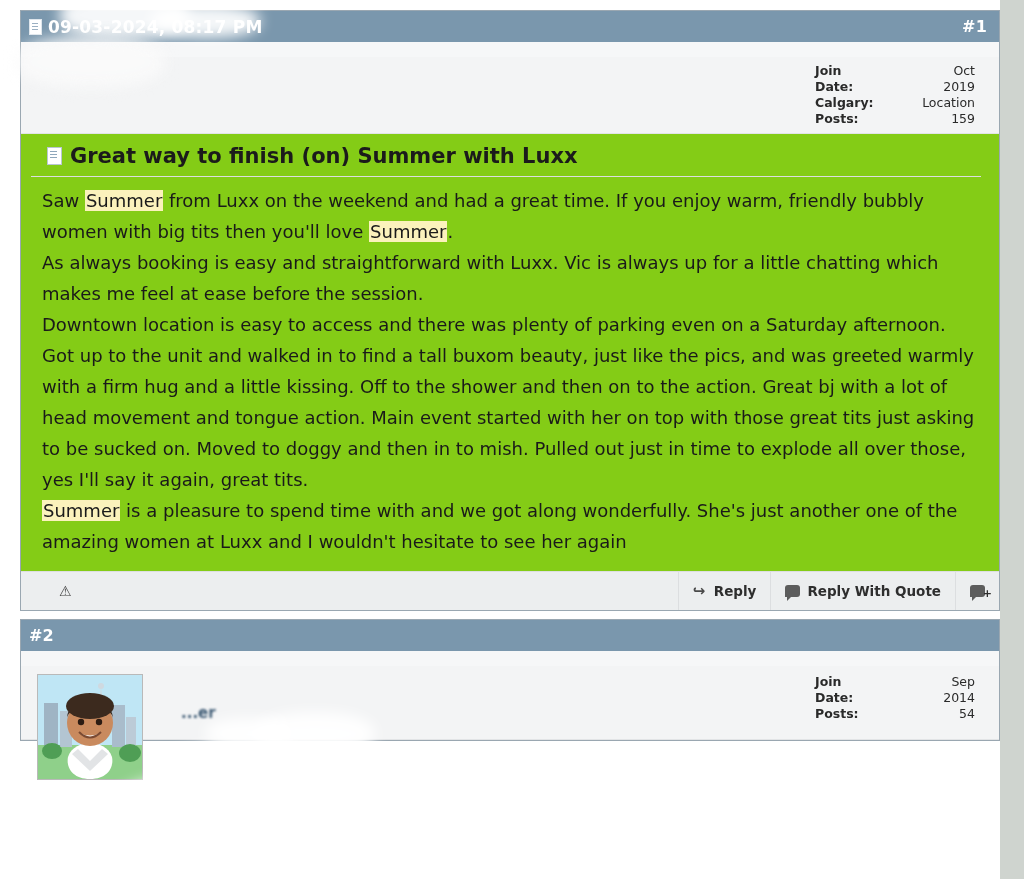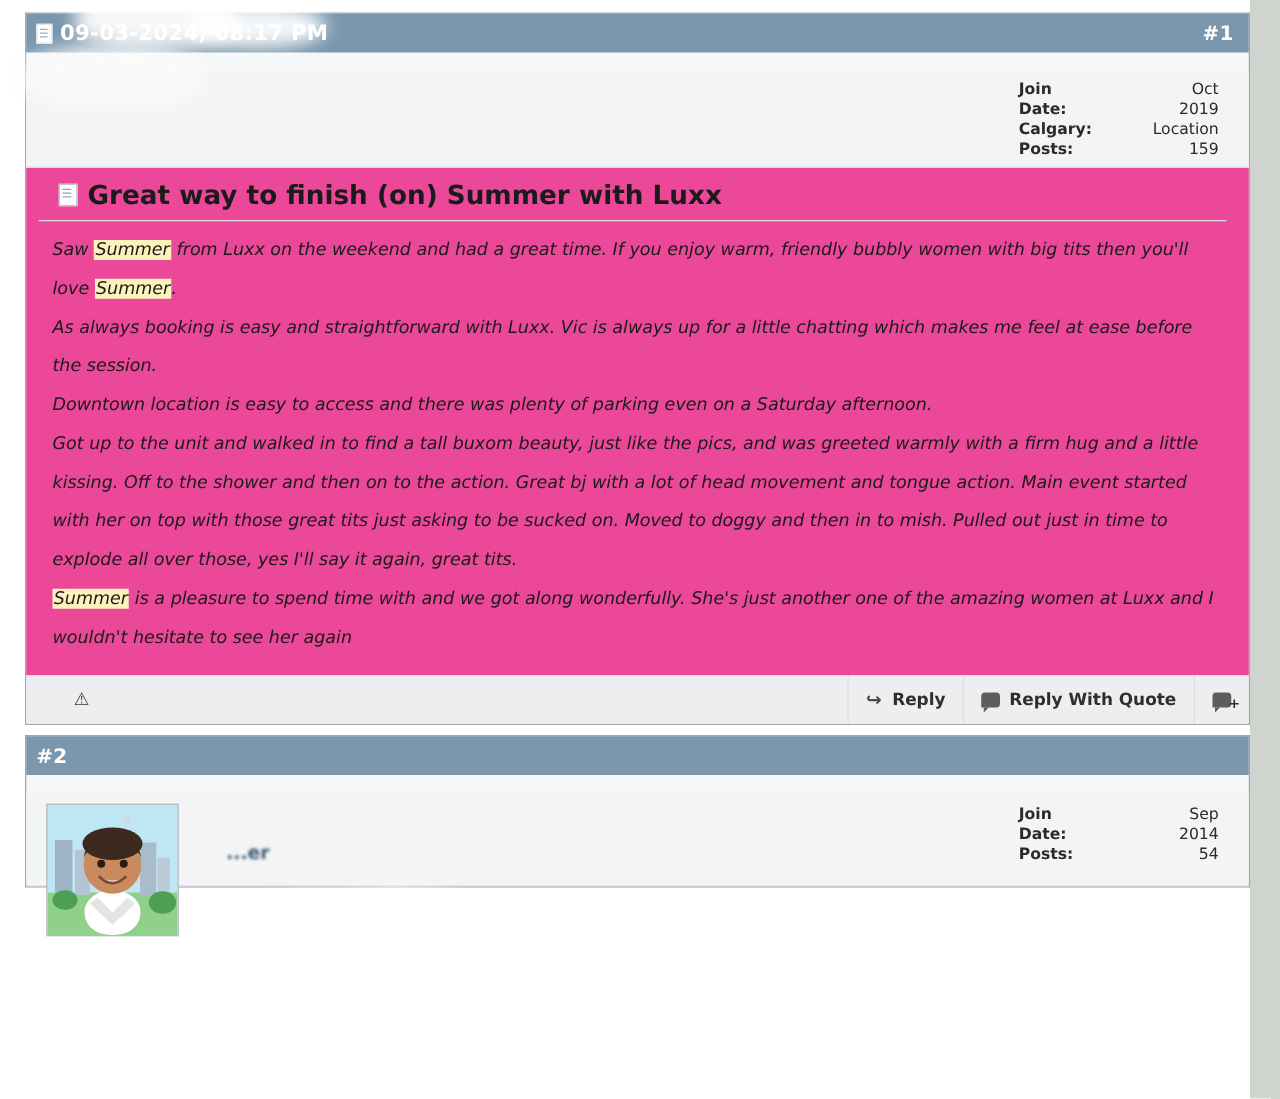--- a/index.html
+++ b/index.html
@@ -102,21 +102,21 @@
     justify-content: space-between;
     gap: 40px;
     width: 160px;
   }
   .meta-label { font-weight: bold; }
   .meta-value { text-align: right; }
 
   
   .post-body {
     padding: 10px 18px 14px 10px;
-    background: #ec4899;
+    background: #84cc16;
   }
   .post-title {
     display: flex;
     align-items: center;
     gap: 8px;
     font-size: 21px;
     font-weight: bold;
     color: #1b1b1b;
     padding: 0 0 8px 16px;
     border-bottom: 1px solid #dcdee0;
@@ -134,26 +134,25 @@
     content: "";
     position: absolute;
     left: 2px;
     top: 3px;
     width: 7px;
     height: 1px;
     background: #8fa7bb;
     box-shadow: 0 3px 0 #8fa7bb, 0 6px 0 #8fa7bb;
   }
   .post-text {
-    font-size: 14px;
+    font-size: 18px;
     line-height: 31px;
     color: #1a1a1a;
     padding-left: 11px;
     white-space: pre-wrap;
-    font-style: italic;
   }
   mark.hl {
     background: #fbf2bc;
     color: #1a1a1a;
     padding: 0 1px;
   }
   
   .post-footer {
     border-top: 1px solid #dddfe1;
     background: #eceeef;

